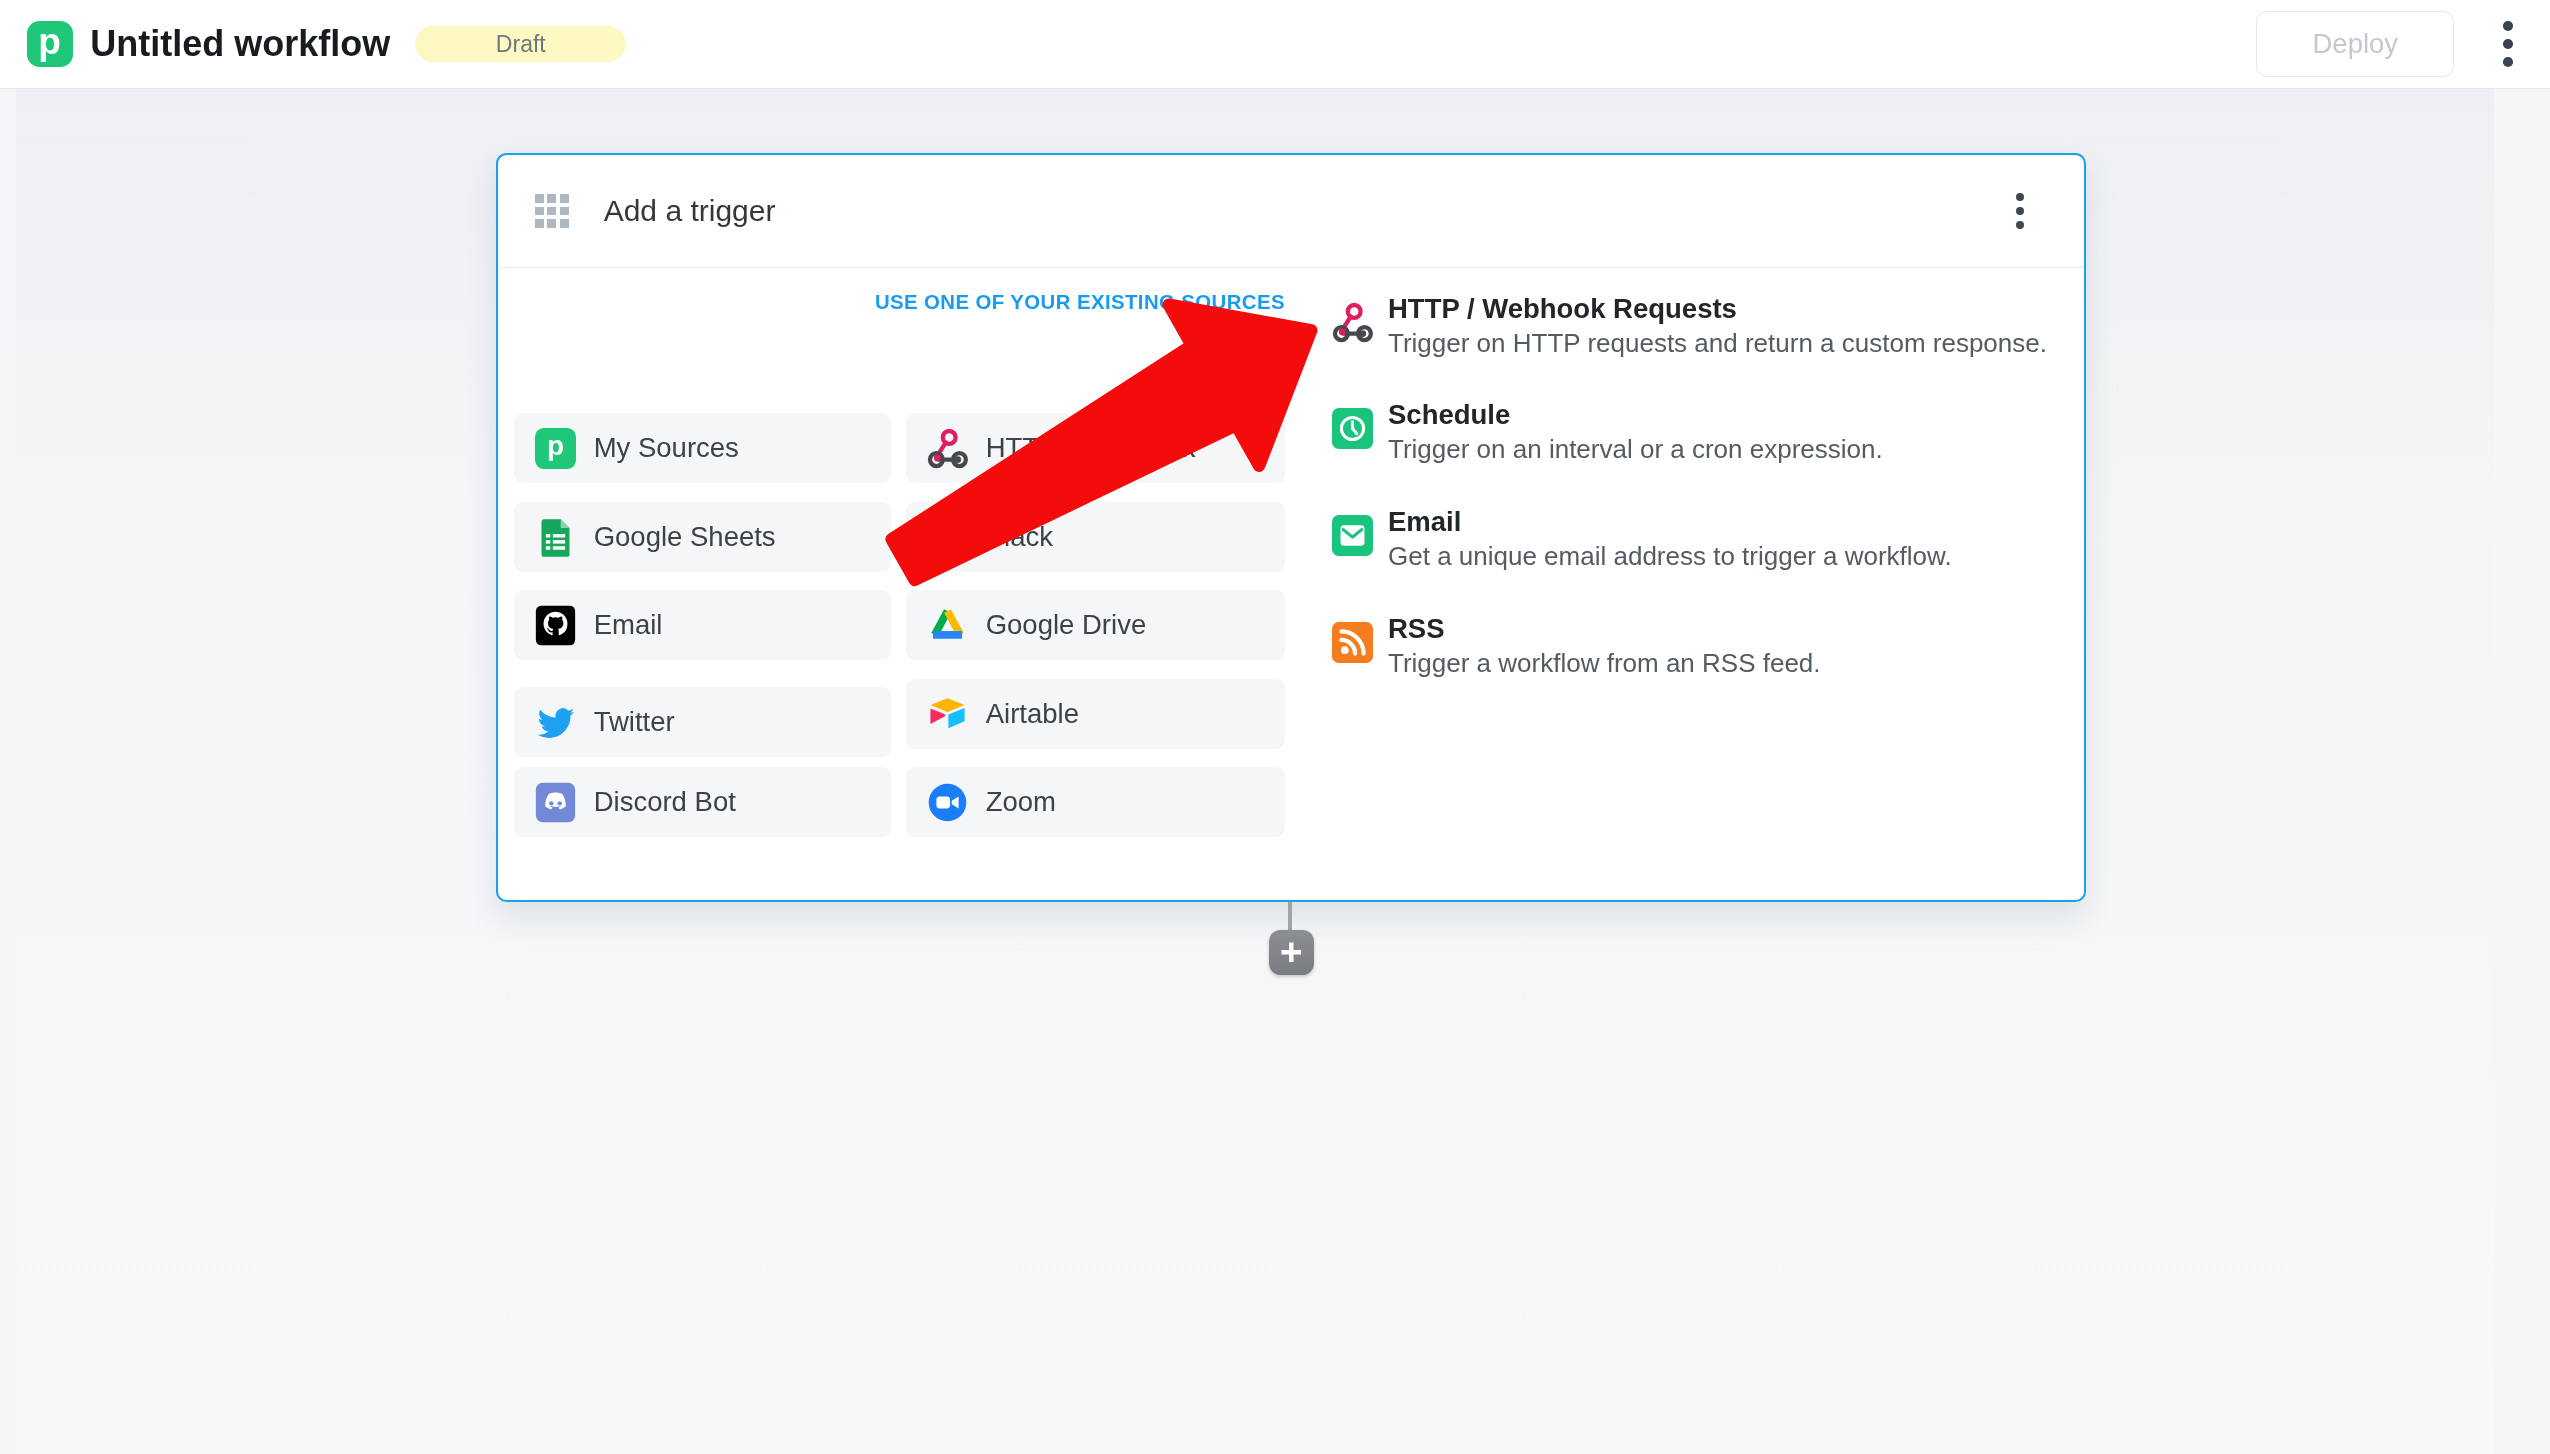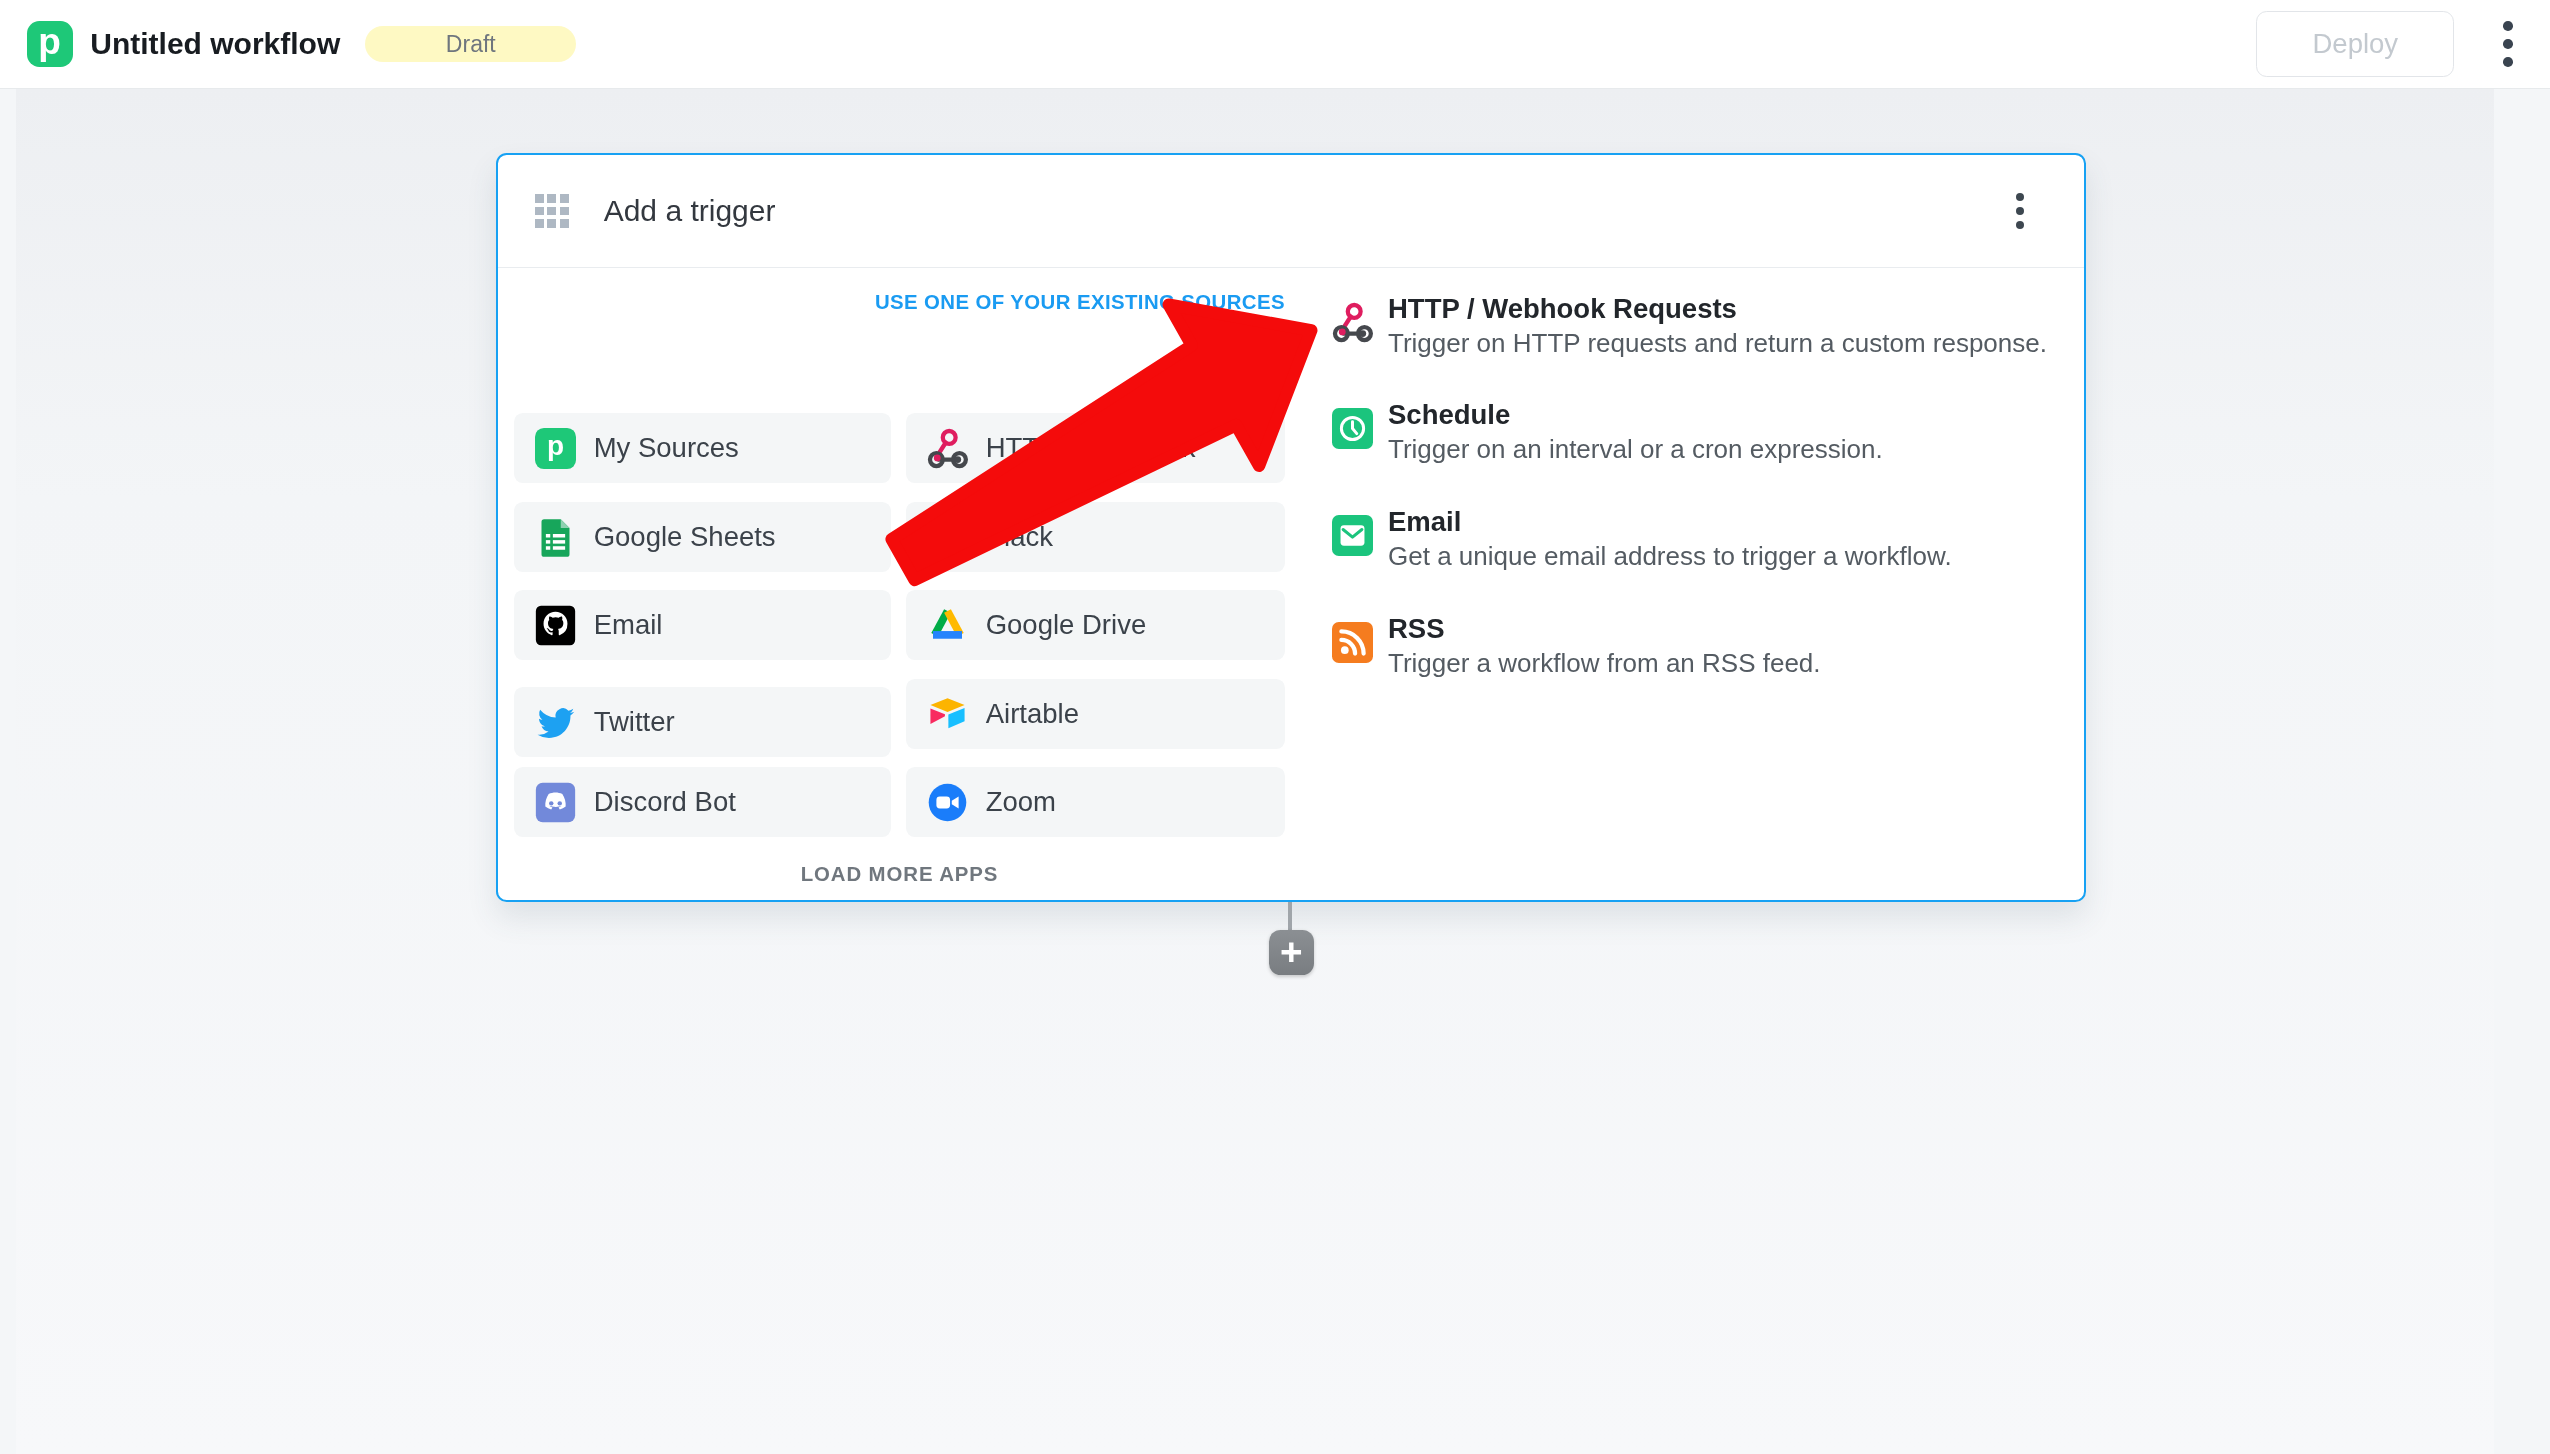--- a/index.html
+++ b/index.html
@@ -14,21 +14,21 @@
     position:absolute; left:0; top:0; width:2550px; height:89px;
     background:#ffffff; border-bottom:1.8px solid #e7eaec;
     display:flex; align-items:center; z-index:5;
   }
   .logo {
     width:46px; height:46px; margin-left:26.6px; border-radius:12.4px;
     background:#1ec878; color:#ffffff; font-weight:bold; font-size:37px;
     display:flex; align-items:center; justify-content:center; line-height:1;
     padding-bottom:5.3px;
   }
-  .wf-title { margin-left:17.7px; font-size:30px; font-weight:600; color:#181c21; }
+  .wf-title { margin-left:17.7px; font-size:36px; font-weight:600; color:#181c21; }
   .draft-pill {
     margin-left:25px; width:211px; height:36px; border-radius:23px;
     background:#fef9c3; color:#6f767e; font-size:23px;
     display:flex; align-items:center; justify-content:center;
   }
   .topbar-right { margin-left:auto; display:flex; align-items:center; }
   .deploy-btn {
     width:198px; height:66px; border-radius:10.6px; background:#ffffff;
     border:1.8px solid #e2e5e9; color:#c3c9cf; font-size:27.5px; font-weight:500;
     display:flex; align-items:center; justify-content:center; cursor:default;
@@ -255,21 +255,20 @@
             <svg width="41" height="41" viewBox="0 0 48 48">
       <circle cx="24" cy="24" r="22" fill="#1a7dfa"></circle>
       <rect x="11" y="17" width="16" height="14" rx="4" fill="#ffffff"></rect>
       <path d="M29 22 l8-5 v14 l-8-5z" fill="#ffffff"></path>
     </svg>
           </span>
     <span class="app-label">Zoom</span>
   </div>
       </div>
 
-    <div class="load-more">LOAD MORE APPS</div>
 
     <div id="triggers-col">
         <div class="trigger-row" style="top: 138px; height: 89px;">
     <span class="trig-ic"><svg width="41" height="41" viewBox="0 0 48 48" fill="none">
       <circle cx="26" cy="11" r="7.5" stroke="#df1d5f" stroke-width="5"></circle>
       <path d="M22 17 L13 31" stroke="#df1d5f" stroke-width="5" stroke-linecap="round"></path>
       <circle cx="11" cy="37" r="7.5" stroke="#45484d" stroke-width="5"></circle>
       <circle cx="38" cy="37" r="7.5" stroke="#45484d" stroke-width="5"></circle>
       <path d="M13 37 H34" stroke="#45484d" stroke-width="5" stroke-linecap="round"></path>
       <circle cx="12" cy="35" r="4" fill="#df1d5f"></circle>

